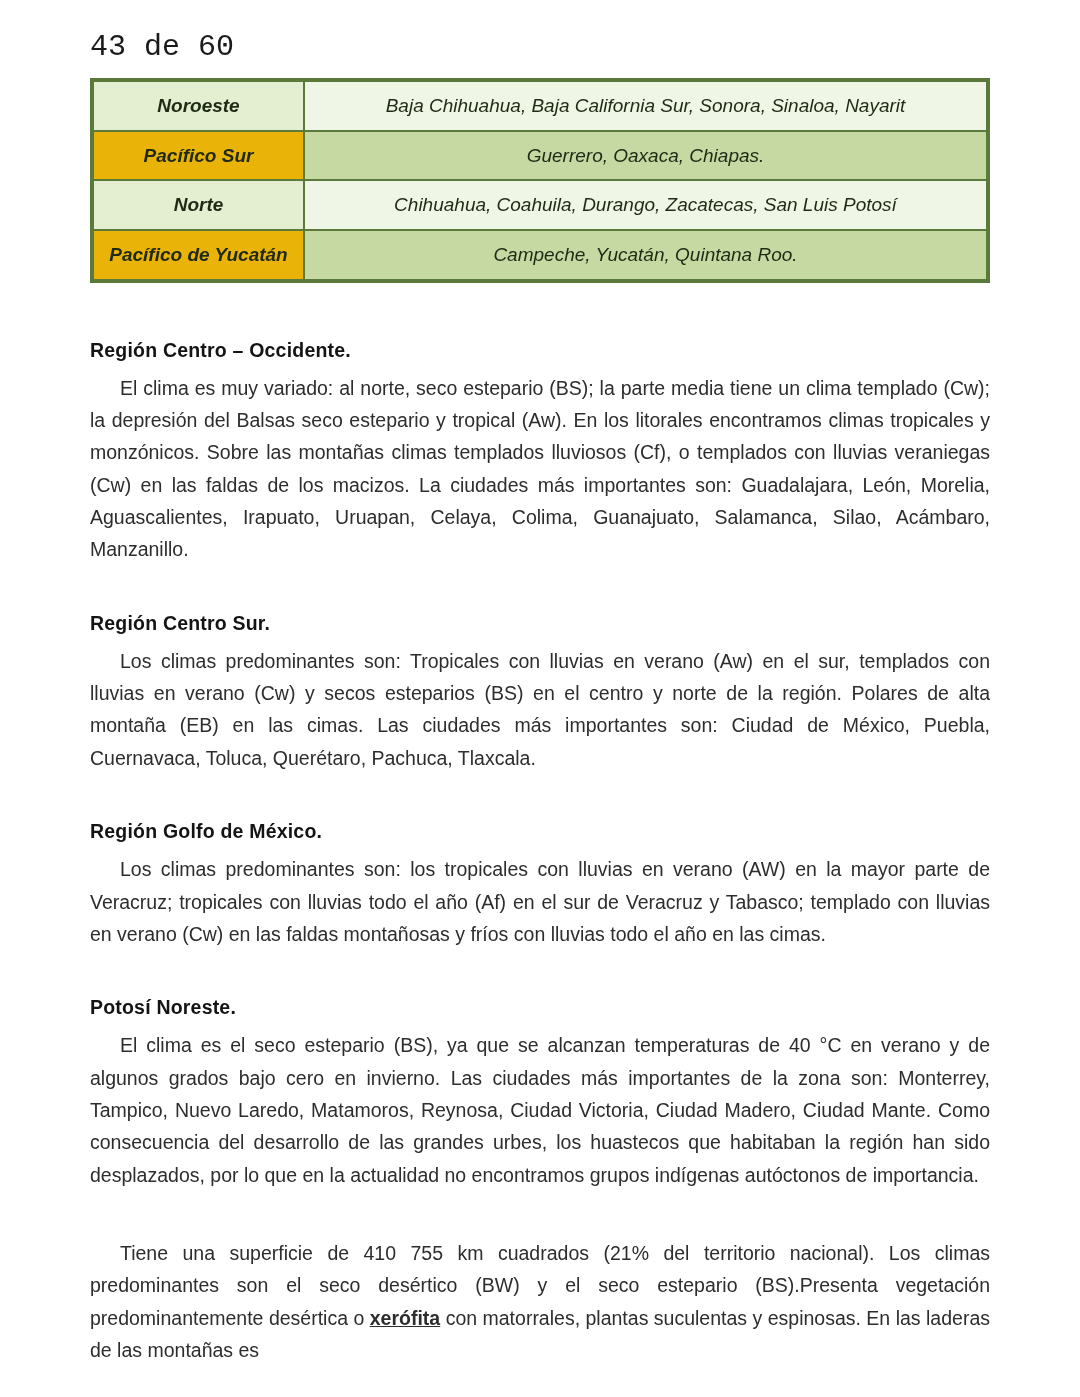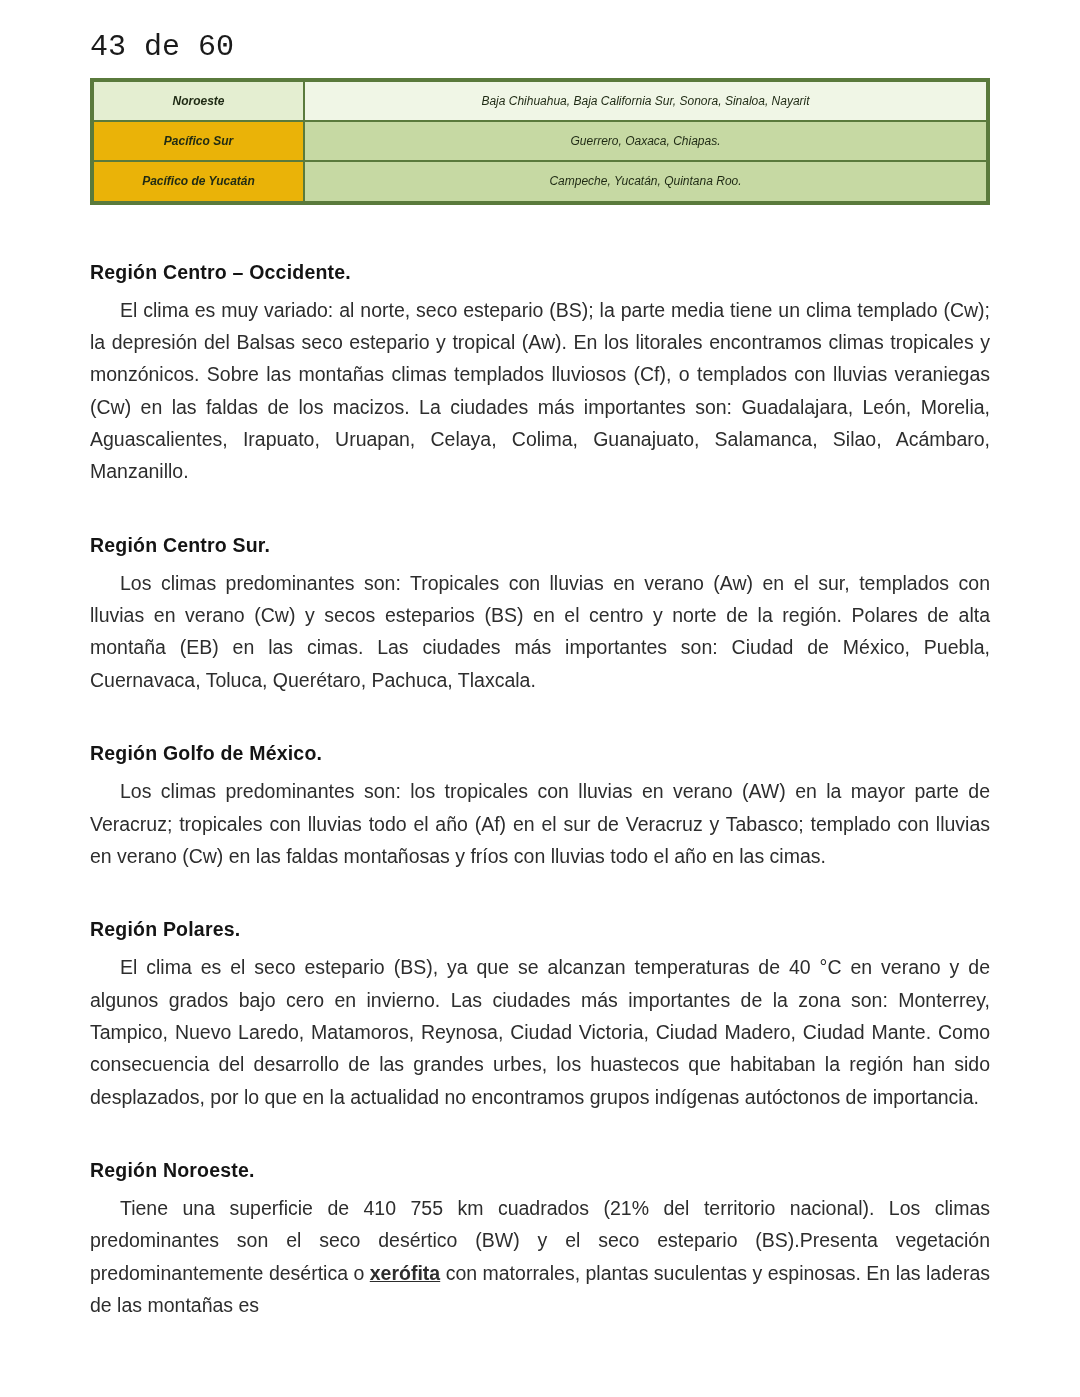--- a/index.html
+++ b/index.html
@@ -18,21 +18,21 @@
   .page-indicator {
     font-family: Liberation Mono, monospace;
     font-size: 30px;
     color: #1a1a1a;
     margin-bottom: 14px;
   }
   table.regions-table {
     width: 100%;
     border-collapse: collapse;
     border: 4px solid #5a7a3c;
-    font-size: 12px;
+    font-size: 19px;
     font-style: italic;
     color: #1f2a14;
   }
   table.regions-table td {
     border: 2px solid #5a7a3c;
     text-align: center;
     vertical-align: middle;
     padding: 11px 14px;
     line-height: 1.35;
   }
@@ -76,20 +76,24 @@
   <table class="regions-table">
     <tbody>
       <tr class="row-light">
         <td class="region-cell">Noroeste</td>
         <td class="states-cell">Baja Chihuahua, Baja California Sur, Sonora, Sinaloa, Nayarit</td>
       </tr>
       <tr class="row-dark">
         <td class="region-cell">Pacífico Sur</td>
         <td class="states-cell">Guerrero, Oaxaca, Chiapas.</td>
       </tr>
+      <tr class="row-light">
+        <td class="region-cell">Norte</td>
+        <td class="states-cell">Chihuahua, Coahuila, Durango, Zacatecas, San Luis Potosí</td>
+      </tr>
       <tr class="row-dark">
         <td class="region-cell">Pacífico de Yucatán</td>
         <td class="states-cell">Campeche, Yucatán, Quintana Roo.</td>
       </tr>
     </tbody>
   </table>
 
   <div class="sections">
 
     <div class="section">
@@ -101,24 +105,23 @@
       <div class="section-heading">Región Centro Sur.</div>
       <p class="section-paragraph">Los climas predominantes son: Tropicales con lluvias en verano (Aw) en el sur, templados con lluvias en verano (Cw) y secos esteparios (BS) en el centro y norte de la región. Polares de alta montaña (EB) en las cimas. Las ciudades más importantes son: Ciudad de México, Puebla, Cuernavaca, Toluca, Querétaro, Pachuca, Tlaxcala.</p>
     </div>
 
     <div class="section">
       <div class="section-heading">Región Golfo de México.</div>
       <p class="section-paragraph">Los climas predominantes son: los tropicales con lluvias en verano (AW) en la mayor parte de Veracruz; tropicales con lluvias todo el año (Af) en el sur de Veracruz y Tabasco; templado con lluvias en verano (Cw) en las faldas montañosas y fríos con lluvias todo el año en las cimas.</p>
     </div>
 
     <div class="section">
-      <div class="section-heading">Región Polares.</div>
+      <div class="section-heading">Potosí Noreste.</div>
       <p class="section-paragraph">El clima es el seco estepario (BS), ya que se alcanzan temperaturas de 40 °C en verano y de algunos grados bajo cero en invierno. Las ciudades más importantes de la zona son: Monterrey, Tampico, Nuevo Laredo, Matamoros, Reynosa, Ciudad Victoria, Ciudad Madero, Ciudad Mante. Como consecuencia del desarrollo de las grandes urbes, los huastecos que habitaban la región han sido desplazados, por lo que en la actualidad no encontramos grupos indígenas autóctonos de importancia.</p>
     </div>
 
     <div class="section">
-      <div class="section-heading">Región Noroeste.</div>
       <p class="section-paragraph"><span>Tiene una superficie de 410 755 km cuadrados (21% del territorio nacional). Los climas predominantes son el seco desértico (BW) y el seco estepario (BS).Presenta vegetación predominantemente desértica o </span><span class="bold-underline">xerófita</span><span> con matorrales, plantas suculentas y espinosas. En las laderas de las montañas es</span></p>
     </div>
 
   </div>
 
 </div>
 
 </body></html>

